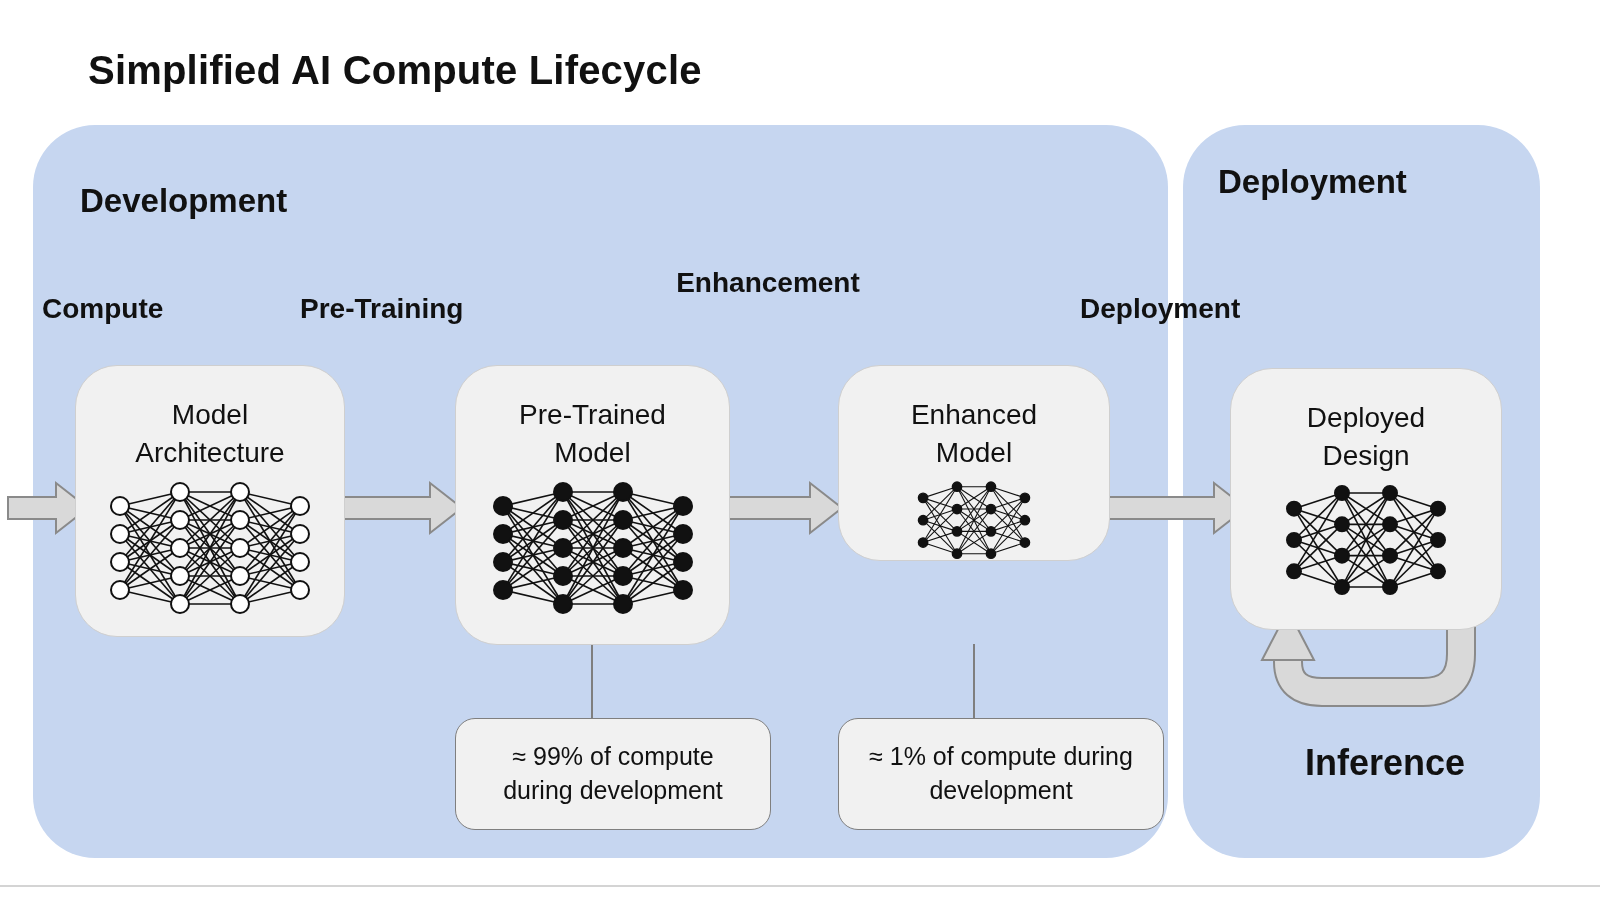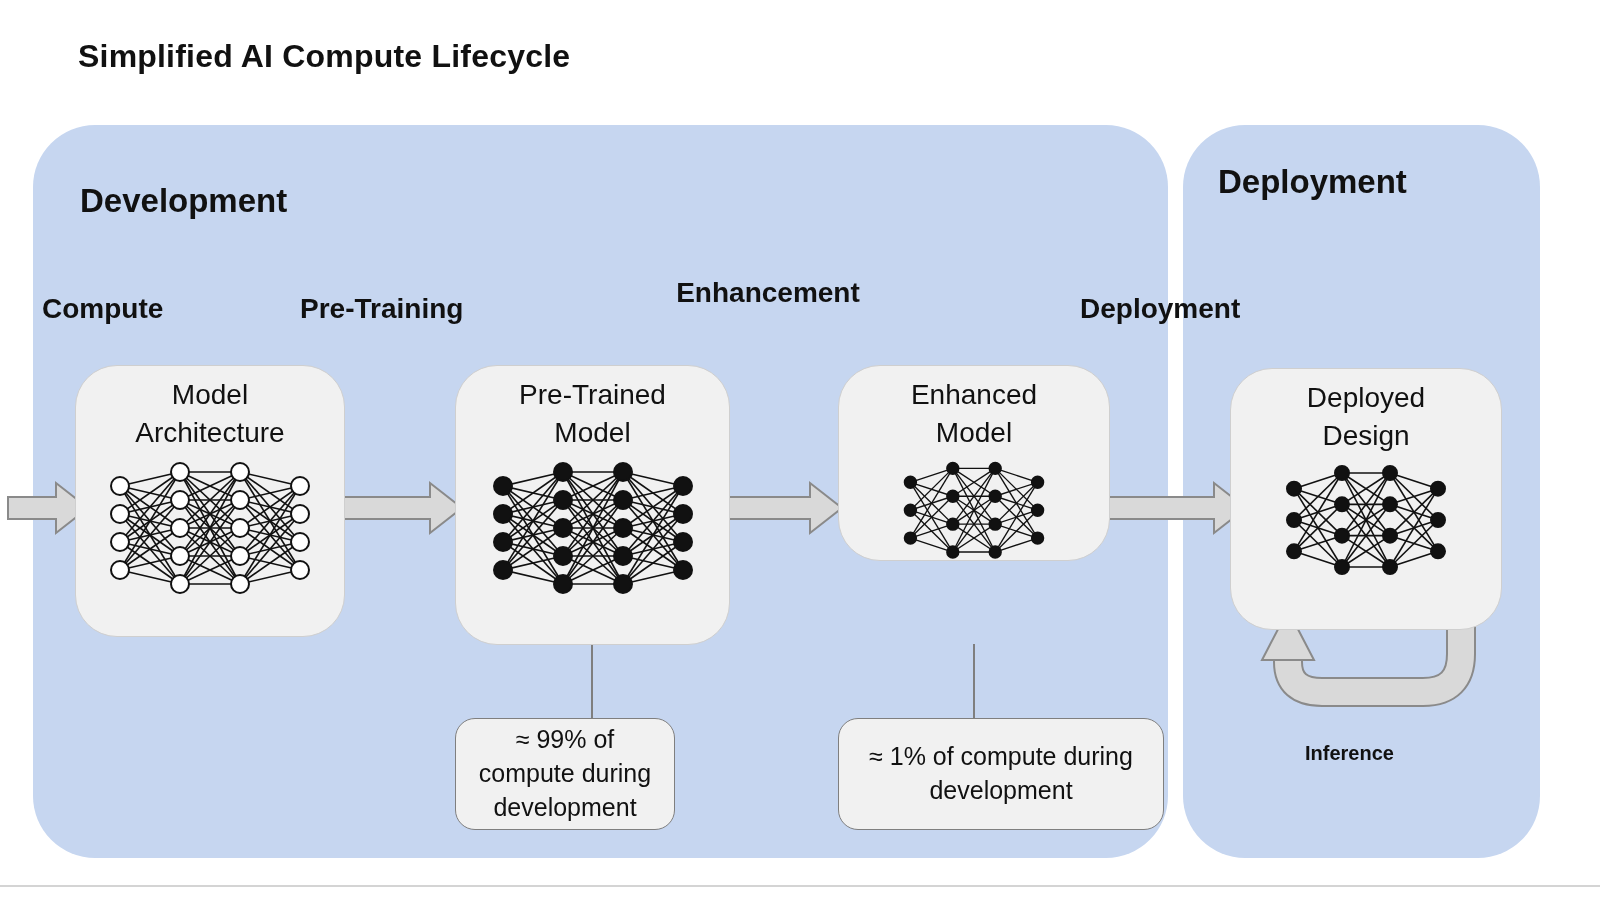--- a/index.html
+++ b/index.html
@@ -13,22 +13,22 @@
     position: relative;
     width: 1600px;
     height: 899px;
     overflow: hidden;
     background: #ffffff;
   }
   .title {
     position: absolute;
     left: 70px;
     top: 30px;
-    margin: 8px;
-    font-size: 32px;
+    margin: 18px;
+    font-size: 40px;
     font-weight: bold;
     letter-spacing: 0.2px;
   }
   .container {
     position: absolute;
     top: 125px;
     height: 733px;
     background: var(--container-blue, #c6d6f0);
     border-radius: 62px;
     z-index: 0;
@@ -56,21 +56,21 @@
   .stage-group .stage-main { font-size: 28px; font-weight: bold; }
   .stage-group .stage-sub  { font-size: 24px; font-weight: normal; margin-top: 4px; }
   .model-box {
     position: absolute;
     background: var(--box-gray, #f1f1f1);
     border: 1px solid #cfcfcf;
     border-radius: 42px;
     display: flex;
     flex-direction: column;
     align-items: center;
-    padding-top: 10px;
+    padding-top: 30px;
     box-sizing: border-box;
     z-index: 2;
   }
   .model-label {
     font-size: 28px;
     line-height: 1.35;
     text-align: center;
     margin-bottom: 8px;
   }
   .note-box {
@@ -93,21 +93,21 @@
     width: 2px;
     background: #7f7f7f;
     z-index: 1;
   }
   .arrow-svg, .loop-svg {
     position: absolute;
     z-index: 1;
   }
   .inference-label {
     position: absolute;
-    font-size: 20px;
+    font-size: 36px;
     font-weight: bold;
     z-index: 3;
   }
   .bottom-edge {
     position: absolute;
     left: 0;
     right: 0;
     top: 885px;
     border-top: 2px solid #d4d4d4;
   }
@@ -121,21 +121,21 @@
   <h1 class="title">Simplified AI Compute Lifecycle</h1>
 
   <div class="container dev"></div>
   <div class="container dep"></div>
 
   <div class="container-label" style="left:80px; top:182px">Development</div>
   <div class="container-label" style="left:1218px; top:163px">Deployment</div>
 
   <div class="stage" style="left:42px; top:293px">Compute</div>
   <div class="stage" style="left:300px; top:293px">Pre-Training</div>
-  <div class="stage-group" style="left:628px; top:277px; width:280px">
+  <div class="stage-group" style="left:628px; top:267px; width:280px">
     <div class="stage-main">Enhancement</div>
   </div>
   <div class="stage" style="left:1080px; top:293px">Deployment</div>
 
   <svg class="arrow-svg" style="left:6px;   top:480px" width="84" height="56" viewBox="0 0 84 56">
       <polygon points="2,17 50,17 50,3 82,28 50,53 50,39 2,39" fill="#d9d9d9" stroke="#8a8a8a" stroke-width="2"></polygon>
     </svg>
   <svg class="arrow-svg" style="left:338px; top:480px" width="126" height="56" viewBox="0 0 126 56">
       <polygon points="2,17 92,17 92,3 124,28 92,53 92,39 2,39" fill="#d9d9d9" stroke="#8a8a8a" stroke-width="2"></polygon>
     </svg>
@@ -440,21 +440,21 @@
         <circle cx="106" cy="104" r="7" fill="#111" stroke="#111" stroke-width="2"></circle>
         <circle cx="154" cy="25.666666666666668" r="7" fill="#111" stroke="#111" stroke-width="2"></circle>
         <circle cx="154" cy="57" r="7" fill="#111" stroke="#111" stroke-width="2"></circle>
         <circle cx="154" cy="88.33333333333333" r="7" fill="#111" stroke="#111" stroke-width="2"></circle>
       </svg>
   </div>
 
   <div class="connector" style="left:591px; top:644px; height:75px"></div>
   <div class="connector" style="left:973px; top:644px; height:75px"></div>
 
-  <div class="note-box" style="left:455px; top:718px; width:220px; height:112px">
+  <div class="note-box" style="left:455px; top:718px; width:316px; height:112px">
     <span>≈ 99% of compute during development</span>
   </div>
   <div class="note-box" style="left:838px; top:718px; width:326px; height:112px">
     <span>≈ 1% of compute during development</span>
   </div>
 
   <svg class="loop-svg" style="left:1248px; top:602px" width="250" height="118" viewBox="0 0 250 118">
     <path d="M213,2 L213,52 Q213,90 175,90 L74,90 Q40,90 40,60 L40,50" fill="none" stroke="#8a8a8a" stroke-width="30"></path>
     <path d="M213,0 L213,52 Q213,90 175,90 L74,90 Q40,90 40,60 L40,48" fill="none" stroke="#d9d9d9" stroke-width="26"></path>
     <polygon points="14,58 66,58 40,8" fill="#d9d9d9" stroke="#8a8a8a" stroke-width="2"></polygon>

